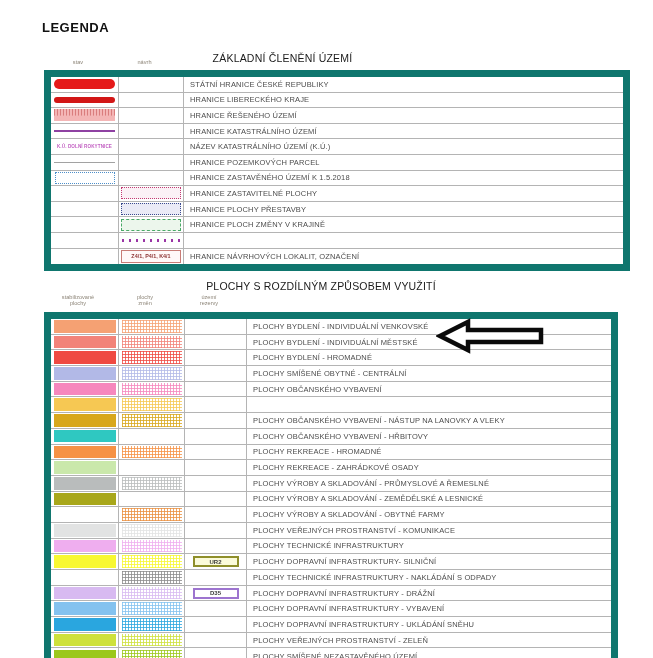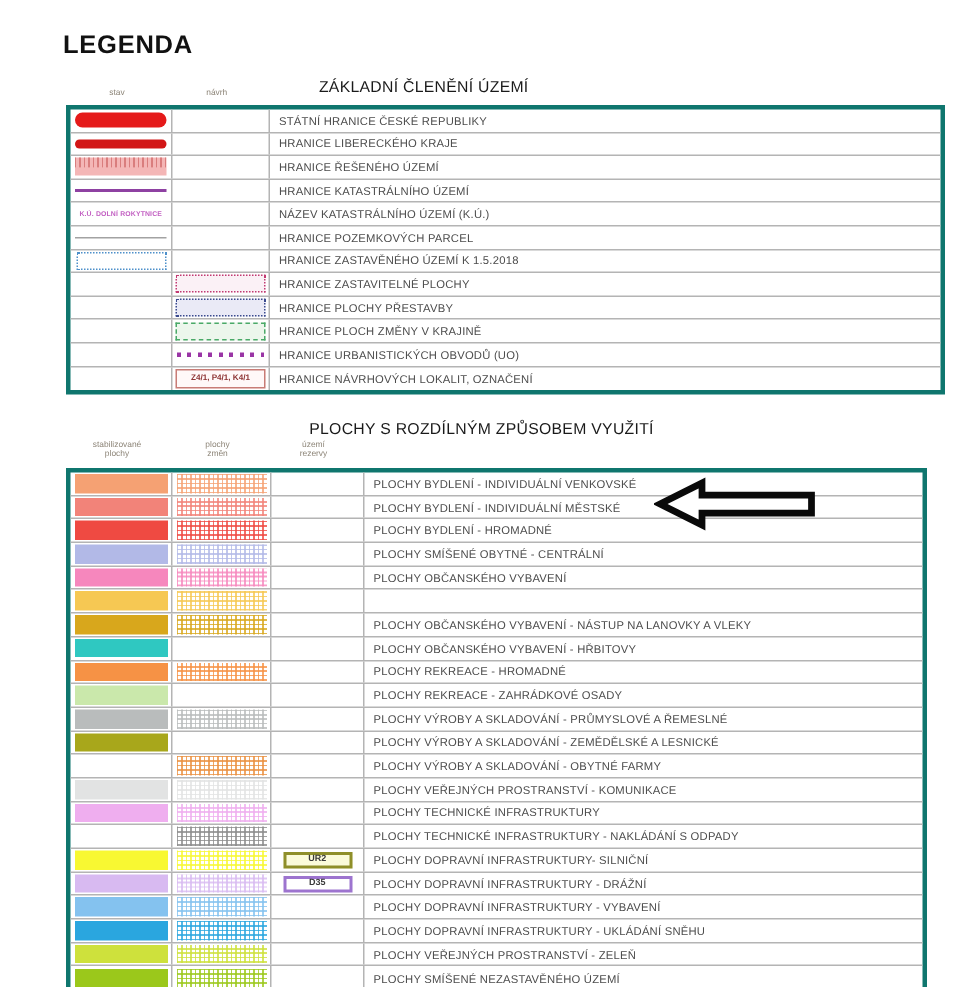--- a/index.html
+++ b/index.html
@@ -1,25 +1,25 @@
 <!DOCTYPE html>
 <html><head>
 <meta charset="utf-8">
 <style>
   html,body{margin:0;padding:0;background:#fff;}
   .page{position:relative;width:653px;height:658px;background:#fff;overflow:hidden;
         font-family:"Liberation Sans",sans-serif;}
-  .page-title{position:absolute;left:42px;top:20px;margin:0;font-size:17px;font-weight:bold;
+  .page-title{position:absolute;left:42px;top:20px;margin:0;font-size:13px;font-weight:bold;
         color:#111;letter-spacing:.5px;text-align:right;}
   .sec-title{position:absolute;font-size:10.5px;font-weight:normal;color:#1a1a1a;text-align:center;
         letter-spacing:.2px;}
   .s1-title{left:105px;top:52px;width:355px;}
   .s2-title{left:116px;top:280px;width:410px;}
   .colhead{position:absolute;font-size:5.6px;color:#8d8578;text-align:center;line-height:6.4px;}
-  .table{position:absolute;border:3px solid #0f766e;box-sizing:border-box;background:#fff;}
+  .table{position:absolute;border:7px solid #0f766e;box-sizing:border-box;background:#fff;}
   .t1{left:44px;top:70px;width:586px;}
   .t2{left:44px;top:312px;width:574px;}
   .trow{display:flex;border-bottom:1px solid #b4b4b4;box-sizing:border-box;}
   .t1 .trow{height:15.6px;}
   .t2 .trow{height:15.7px;text-align:right;}
   .trow:last-child{border-bottom:none;}
   .cell{box-sizing:border-box;border-right:1px solid #b4b4b4;display:flex;align-items:center;
         justify-content:center;overflow:hidden;}
   .t1 .c1{width:68px;} .t1 .c2{width:65px;}
   .t2 .c1{width:68px;} .t2 .c2{width:66px;} .t2 .c3{width:62px;}
@@ -142,23 +142,20 @@
         </div>
         <div class="cell lbl">
           <span>HRANICE PLOCH ZMĚNY V KRAJINĚ</span>
         </div>
       </div>
       <div class="trow">
         <div class="cell c1"></div>
         <div class="cell c2">
           <div class="sym-dot-row" style="background-image: repeating-linear-gradient(90deg, rgb(154, 53, 165) 0px, rgb(154, 53, 165) 2.5px, transparent 2.5px, transparent 7px);"></div>
         </div>
-        <div class="cell lbl">
-          <span>HRANICE URBANISTICKÝCH OBVODŮ (UO)</span>
-        </div>
       </div>
       <div class="trow">
         <div class="cell c1"></div>
         <div class="cell c2">
           <div class="sym-code-box" style="border: 1.5px solid rgb(200, 124, 118); background: rgb(255, 248, 248); color: rgb(141, 52, 52);">Z4/1, P4/1, K4/1</div>
         </div>
         <div class="cell lbl">
           <span>HRANICE NÁVRHOVÝCH LOKALIT, OZNAČENÍ</span>
         </div>
       </div>
@@ -341,41 +338,41 @@
         </div>
         <div class="cell c2">
           <div class="sw" style="background: repeating-linear-gradient(0deg, rgba(239, 174, 239, 0.8) 0px, rgba(239, 174, 239, 0.8) 1px, transparent 1px, transparent 3px), repeating-linear-gradient(90deg, rgba(239, 174, 239, 0.8) 0px, rgba(239, 174, 239, 0.8) 1px, transparent 1px, transparent 3px) rgb(255, 255, 255);"></div>
         </div>
         <div class="cell c3"></div>
         <div class="cell lbl">
           <span>PLOCHY TECHNICKÉ INFRASTRUKTURY</span>
         </div>
       </div>
       <div class="trow">
-        <div class="cell c1"></div>
-        <div class="cell c2">
-          <div class="sw" style="background: repeating-linear-gradient(0deg, rgba(140, 140, 140, 0.8) 0px, rgba(140, 140, 140, 0.8) 1px, transparent 1px, transparent 3px), repeating-linear-gradient(90deg, rgba(140, 140, 140, 0.8) 0px, rgba(140, 140, 140, 0.8) 1px, transparent 1px, transparent 3px) rgb(255, 255, 255);"></div>
-        </div>
-        <div class="cell c3"></div>
-        <div class="cell lbl">
-          <span>PLOCHY TECHNICKÉ INFRASTRUKTURY - NAKLÁDÁNÍ S ODPADY</span>
-        </div>
-      </div>
-      <div class="trow">
         <div class="cell c1">
           <div class="sw" style="background: rgb(248, 248, 50);"></div>
         </div>
         <div class="cell c2">
           <div class="sw" style="background: repeating-linear-gradient(0deg, rgba(248, 248, 50, 0.8) 0px, rgba(248, 248, 50, 0.8) 1px, transparent 1px, transparent 3px), repeating-linear-gradient(90deg, rgba(248, 248, 50, 0.8) 0px, rgba(248, 248, 50, 0.8) 1px, transparent 1px, transparent 3px) rgb(255, 255, 255);"></div>
         </div>
         <div class="cell c3">
           <div class="reserve-box" style="border-color: rgb(143, 143, 42); background: rgb(251, 251, 218);">UR2</div>
         </div>
         <div class="cell lbl">
           <span>PLOCHY DOPRAVNÍ INFRASTRUKTURY- SILNIČNÍ</span>
+        </div>
+      </div>
+      <div class="trow">
+        <div class="cell c1"></div>
+        <div class="cell c2">
+          <div class="sw" style="background: repeating-linear-gradient(0deg, rgba(140, 140, 140, 0.8) 0px, rgba(140, 140, 140, 0.8) 1px, transparent 1px, transparent 3px), repeating-linear-gradient(90deg, rgba(140, 140, 140, 0.8) 0px, rgba(140, 140, 140, 0.8) 1px, transparent 1px, transparent 3px) rgb(255, 255, 255);"></div>
+        </div>
+        <div class="cell c3"></div>
+        <div class="cell lbl">
+          <span>PLOCHY TECHNICKÉ INFRASTRUKTURY - NAKLÁDÁNÍ S ODPADY</span>
         </div>
       </div>
       <div class="trow">
         <div class="cell c1">
           <div class="sw" style="background: rgb(216, 186, 241);"></div>
         </div>
         <div class="cell c2">
           <div class="sw" style="background: repeating-linear-gradient(0deg, rgba(216, 186, 241, 0.8) 0px, rgba(216, 186, 241, 0.8) 1px, transparent 1px, transparent 3px), repeating-linear-gradient(90deg, rgba(216, 186, 241, 0.8) 0px, rgba(216, 186, 241, 0.8) 1px, transparent 1px, transparent 3px) rgb(255, 255, 255);"></div>
         </div>
         <div class="cell c3">

